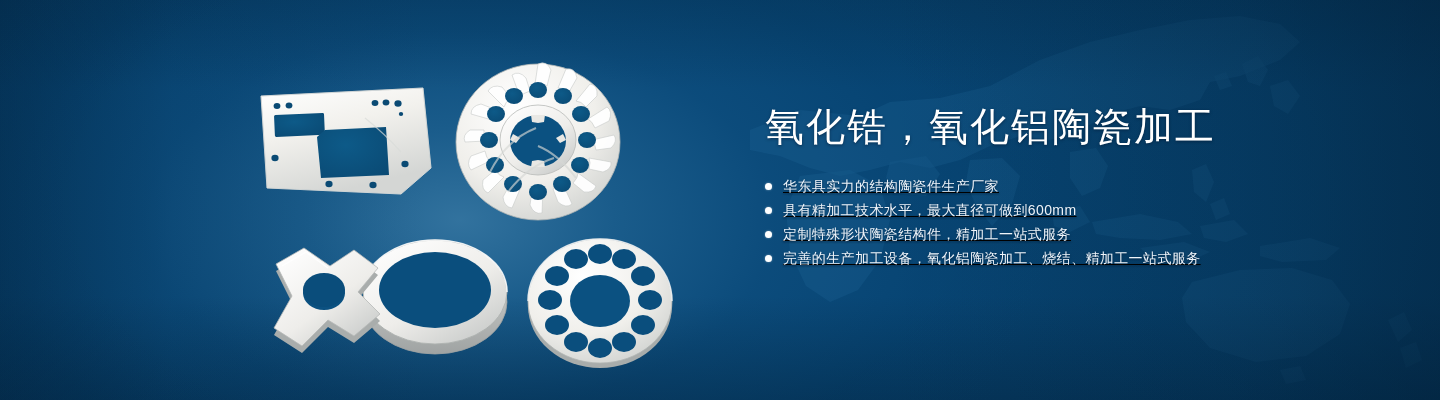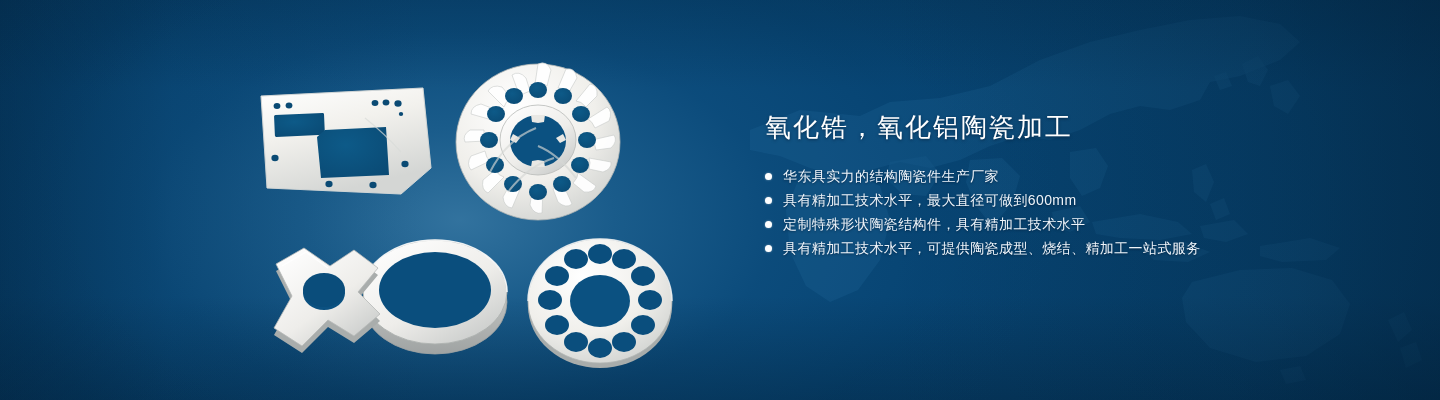--- a/index.html
+++ b/index.html
@@ -56,31 +56,32 @@
     pointer-events: none;
   }
 
   
   .text-block {
     position: absolute;
     left: 765px; top: 108px;
     width: 620px;
   }
   .headline {
-    font-size: 26px;
+    font-size: 39px;
     line-height: 38px;
     letter-spacing: 2px;
     color: #ffffff;
     font-weight: normal;
     text-shadow: 0 1px 3px rgba(0,18,40,0.55);
     white-space: nowrap;
   }
   .bullets {
-    margin-top: 18px;
+    margin-top: 28px;
     list-style: none;
+    text-decoration: underline;
   }
   .bullet-row {
     display: flex;
     align-items: center;
     height: 24px;
     white-space: nowrap;
   }
   .bullet-dot {
     flex: 0 0 auto;
     width: 7px; height: 7px;
@@ -337,22 +338,22 @@
       <li class="bullet-row">
         <span class="bullet-dot"></span>
         <span class="bullet-text">华东具实力的结构陶瓷件生产厂家</span>
       </li>
       <li class="bullet-row">
         <span class="bullet-dot"></span>
         <span class="bullet-text">具有精加工技术水平，最大直径可做到600mm</span>
       </li>
       <li class="bullet-row">
         <span class="bullet-dot"></span>
-        <span class="bullet-text">定制特殊形状陶瓷结构件，具有精加工技术水平</span>
+        <span class="bullet-text">定制特殊形状陶瓷结构件，精加工一站式服务</span>
       </li>
       <li class="bullet-row">
         <span class="bullet-dot"></span>
-        <span class="bullet-text">具有精加工技术水平，可提供陶瓷成型、烧结、精加工一站式服务</span>
+        <span class="bullet-text">完善的生产加工设备，氧化铝陶瓷加工、烧结、精加工一站式服务</span>
       </li>
     </ul>
   </div>
 
 </div>
 
 </body></html>

